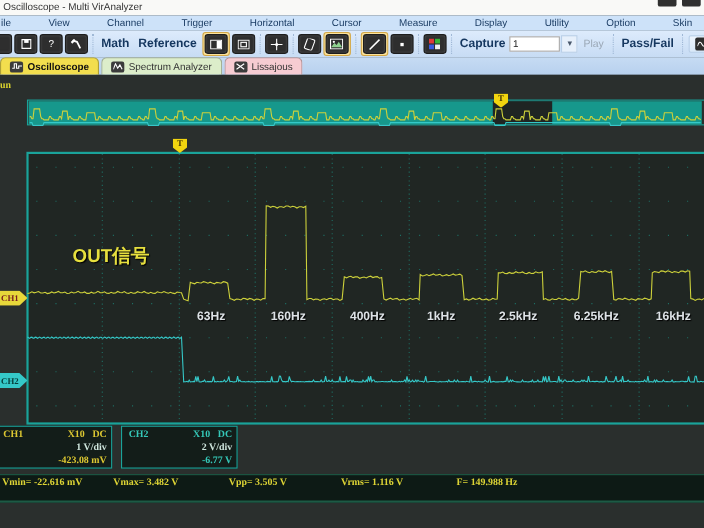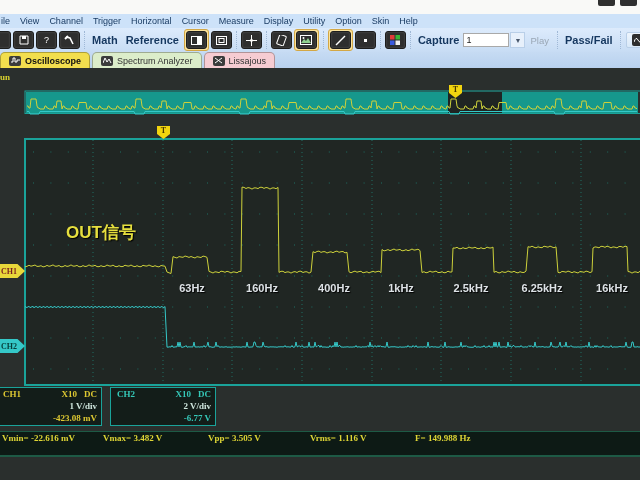--- a/index.html
+++ b/index.html
@@ -7,21 +7,21 @@
        font-family:"Liberation Sans",sans-serif;background:#2a2f2d;}
 
   
   .titlebar{position:absolute;top:0;left:0;width:640px;height:14px;background:#f9f9f7;}
   .title-text{position:absolute;left:3px;top:1px;font-size:9px;color:#333;white-space:nowrap;}
   .tb-stub{position:absolute;top:0;width:17px;height:6px;background:#2f2f2f;border-radius:0 0 2px 2px;}
   .stub1{left:598px;} .stub2{left:620px;}
 
   
   .menubar{position:absolute;top:14px;left:0;width:640px;height:14px;background:#cde2f9;
-           display:flex;align-items:center;}
+           display:flex;align-items:center;gap:24px;}
   .menu-item{font-size:9px;color:#15375f;padding:0 5px;white-space:nowrap;}
   .menu-item:first-child{padding-left:1px;}
 
   
   .toolbar{position:absolute;top:28px;left:0;width:640px;height:24px;
            background:linear-gradient(#ddebfc,#c7dcf4);display:flex;align-items:center;}
   .tbtn{flex:0 0 auto;width:19px;height:16px;background:#2e2e2e;border:1px solid #1d1d1d;border-radius:3px;
         margin:0 1px;display:flex;align-items:center;justify-content:center;color:#fff;font-size:9px;
         box-shadow:inset 0 0 2px #606060;}
   .tbtn.cut{margin-left:-10px;}
@@ -101,20 +101,21 @@
   .status-left{position:absolute;left:0;top:2px;font-size:9px;color:#1d3a68;}
   .status-right{position:absolute;left:609px;top:11px;font-size:8px;color:#5e7186;width:40px;
                 overflow:hidden;white-space:nowrap;}
 </style>
 </head>
 <body>
 
 <div class="app">
 
   <div class="titlebar">
+    <span class="title-text">Oscilloscope - Multi VirAnalyzer</span>
     <span class="tb-stub stub1"></span>
     <span class="tb-stub stub2"></span>
   </div>
 
   <div class="menubar">
     <span class="menu-item">ile</span>
     <span class="menu-item">View</span>
     <span class="menu-item">Channel</span>
     <span class="menu-item">Trigger</span>
     <span class="menu-item">Horizontal</span>

